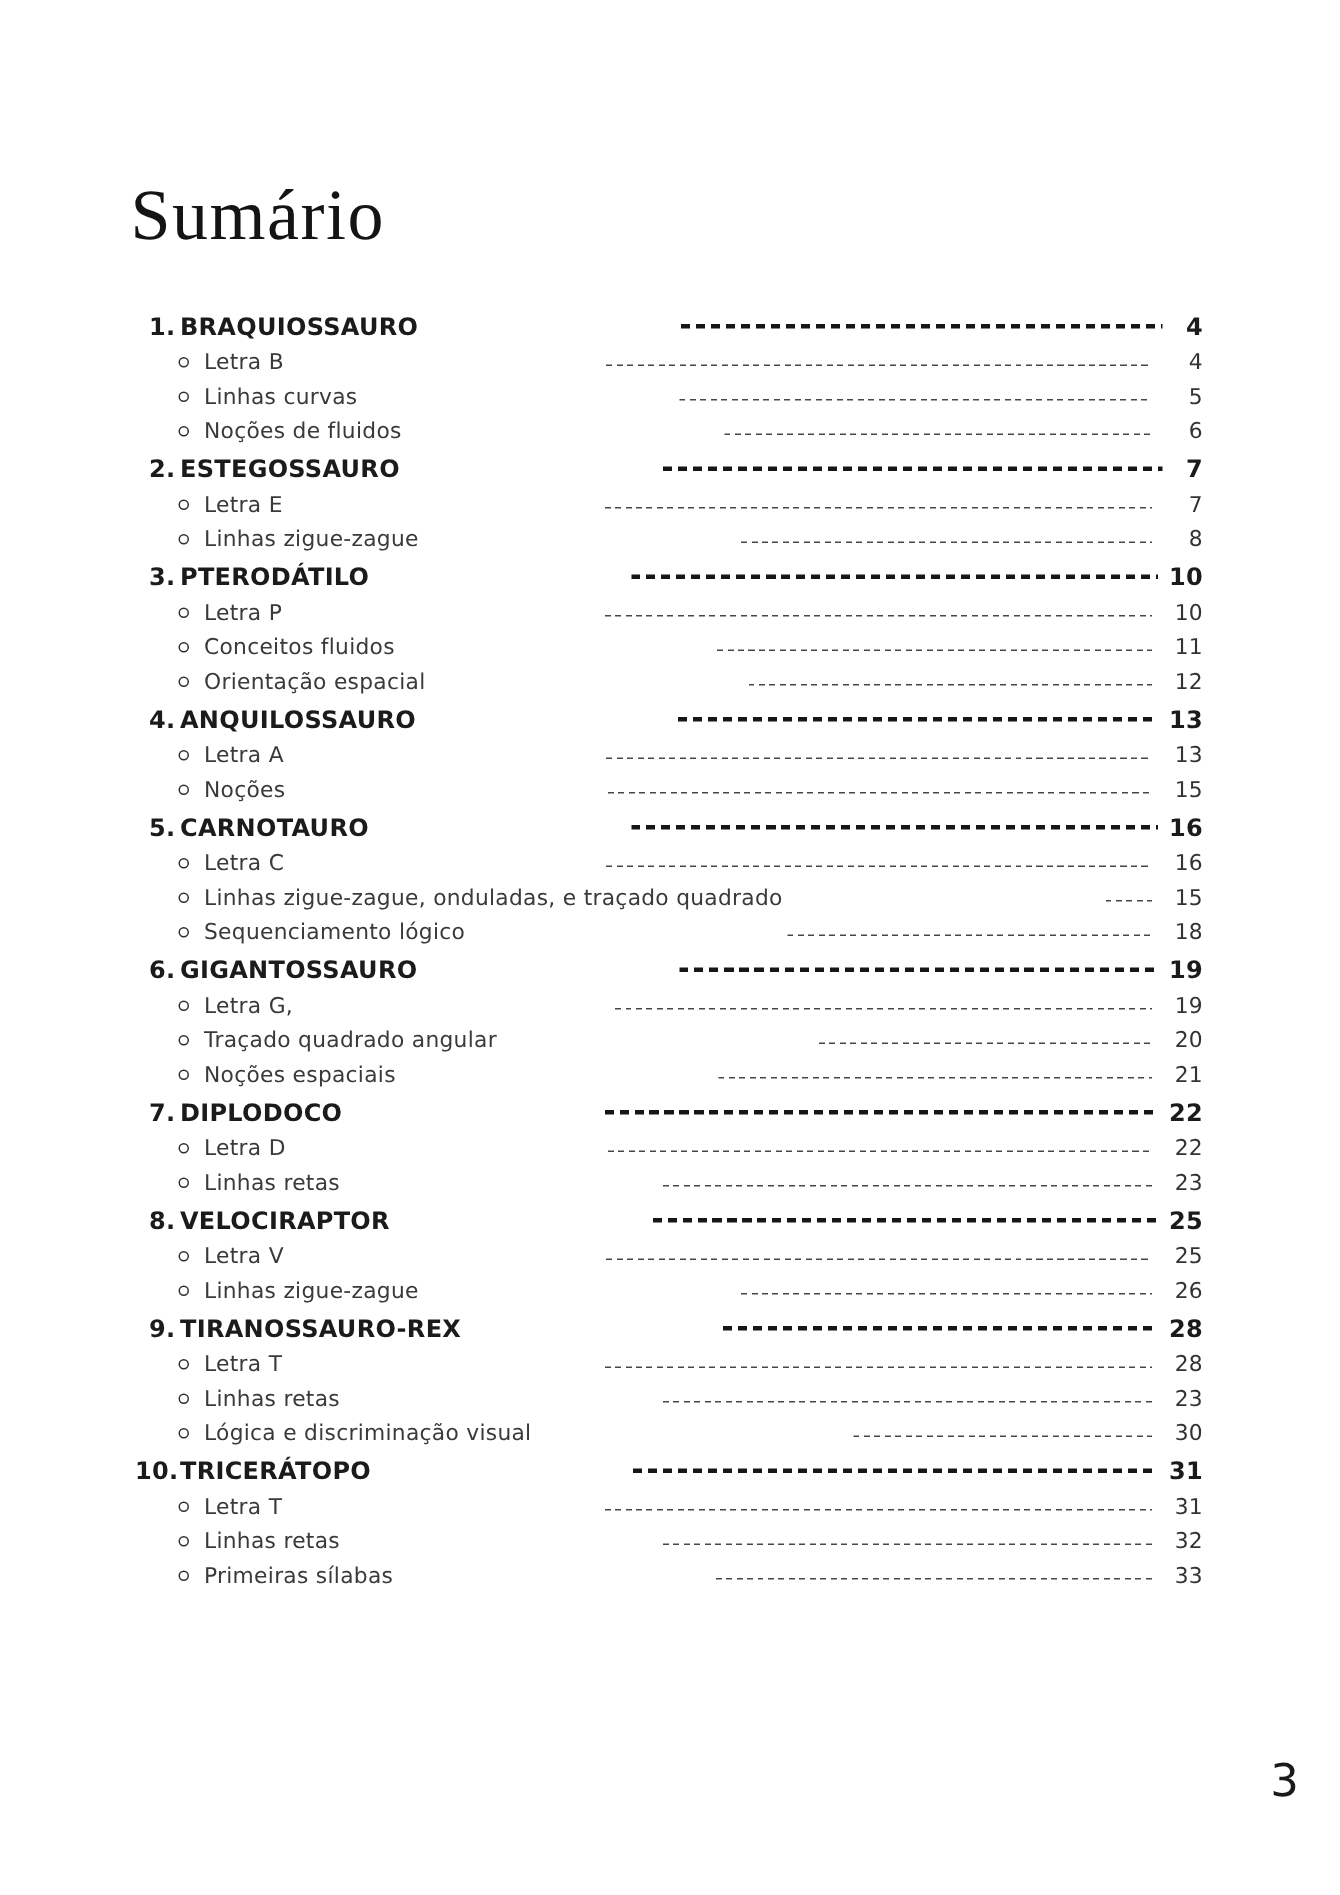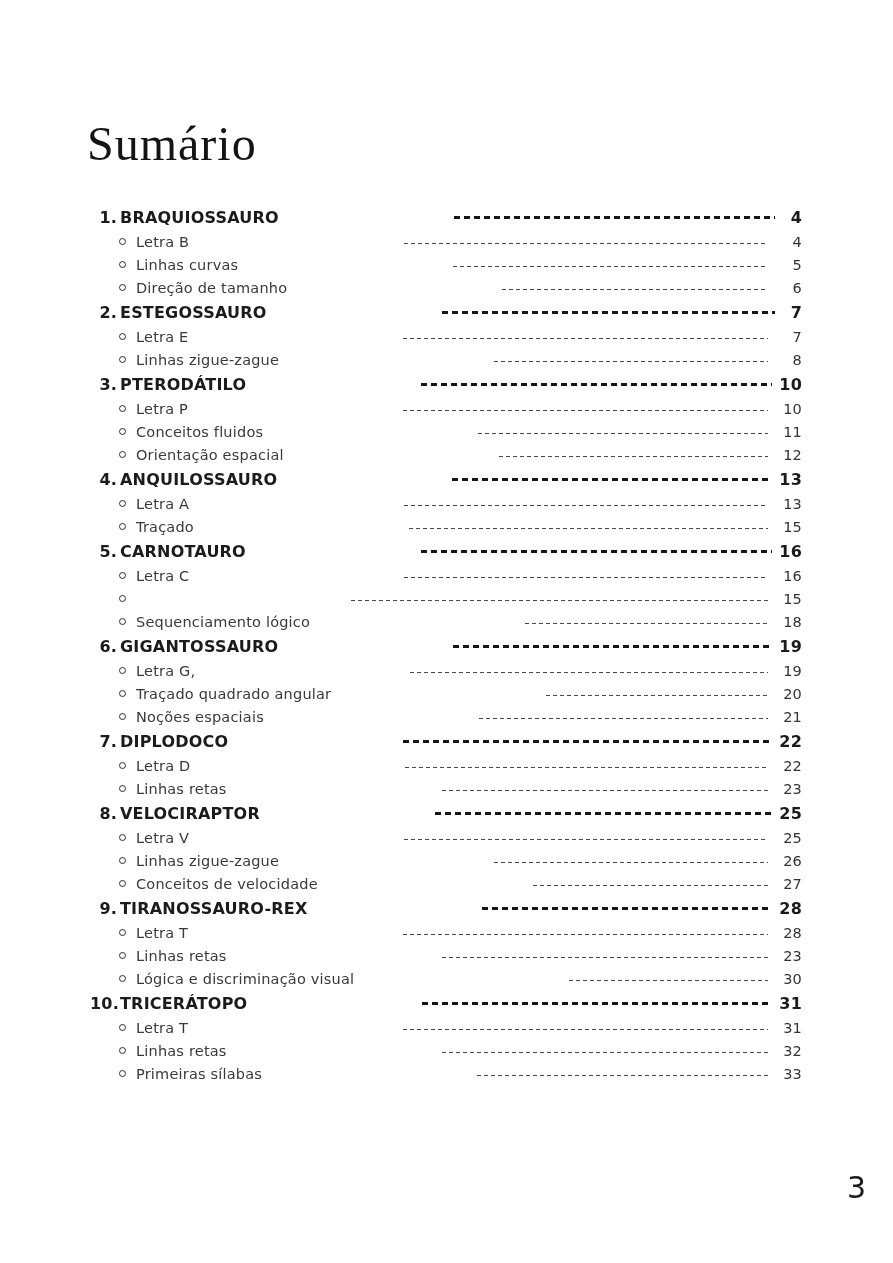--- a/index.html
+++ b/index.html
@@ -141,21 +141,21 @@
           <span class="sub-page">4</span>
         </div>
         <div class="toc-sub-row">
           <span class="bullet"></span>
           <span class="sub-label">Linhas curvas</span>
           <span class="leader leader-thin"></span>
           <span class="sub-page">5</span>
         </div>
         <div class="toc-sub-row">
           <span class="bullet"></span>
-          <span class="sub-label">Direção de tamanho</span>
+          <span class="sub-label">Noções de fluidos</span>
           <span class="leader leader-thin"></span>
           <span class="sub-page">6</span>
         </div>
       </div>
       <div class="toc-group">
         <div class="toc-heading-row">
           <span class="sec-num">2.</span>
           <span class="sec-title">ESTEGOSSAURO</span>
           <span class="leader leader-bold"></span>
           <span class="sec-page">7</span>
@@ -207,40 +207,41 @@
           <span class="sec-page">13</span>
         </div>
         <div class="toc-sub-row">
           <span class="bullet"></span>
           <span class="sub-label">Letra A</span>
           <span class="leader leader-thin"></span>
           <span class="sub-page">13</span>
         </div>
         <div class="toc-sub-row">
           <span class="bullet"></span>
-          <span class="sub-label">Traçado</span>
+          <span class="sub-label">Noções</span>
           <span class="leader leader-thin"></span>
           <span class="sub-page">15</span>
         </div>
       </div>
       <div class="toc-group">
         <div class="toc-heading-row">
           <span class="sec-num">5.</span>
           <span class="sec-title">CARNOTAURO</span>
           <span class="leader leader-bold"></span>
           <span class="sec-page">16</span>
         </div>
         <div class="toc-sub-row">
           <span class="bullet"></span>
           <span class="sub-label">Letra C</span>
           <span class="leader leader-thin"></span>
           <span class="sub-page">16</span>
         </div>
         <div class="toc-sub-row">
           <span class="bullet"></span>
+          <span class="sub-label">Linhas zigue-zague, onduladas, e traçado quadrado</span>
           <span class="leader leader-thin"></span>
           <span class="sub-page">15</span>
         </div>
         <div class="toc-sub-row">
           <span class="bullet"></span>
           <span class="sub-label">Sequenciamento lógico</span>
           <span class="leader leader-thin"></span>
           <span class="sub-page">18</span>
         </div>
       </div>
@@ -301,26 +302,20 @@
           <span class="bullet"></span>
           <span class="sub-label">Letra V</span>
           <span class="leader leader-thin"></span>
           <span class="sub-page">25</span>
         </div>
         <div class="toc-sub-row">
           <span class="bullet"></span>
           <span class="sub-label">Linhas zigue-zague</span>
           <span class="leader leader-thin"></span>
           <span class="sub-page">26</span>
-        </div>
-        <div class="toc-sub-row">
-          <span class="bullet"></span>
-          <span class="sub-label">Conceitos de velocidade</span>
-          <span class="leader leader-thin"></span>
-          <span class="sub-page">27</span>
         </div>
       </div>
       <div class="toc-group">
         <div class="toc-heading-row">
           <span class="sec-num">9.</span>
           <span class="sec-title">TIRANOSSAURO-REX</span>
           <span class="leader leader-bold"></span>
           <span class="sec-page">28</span>
         </div>
         <div class="toc-sub-row">

